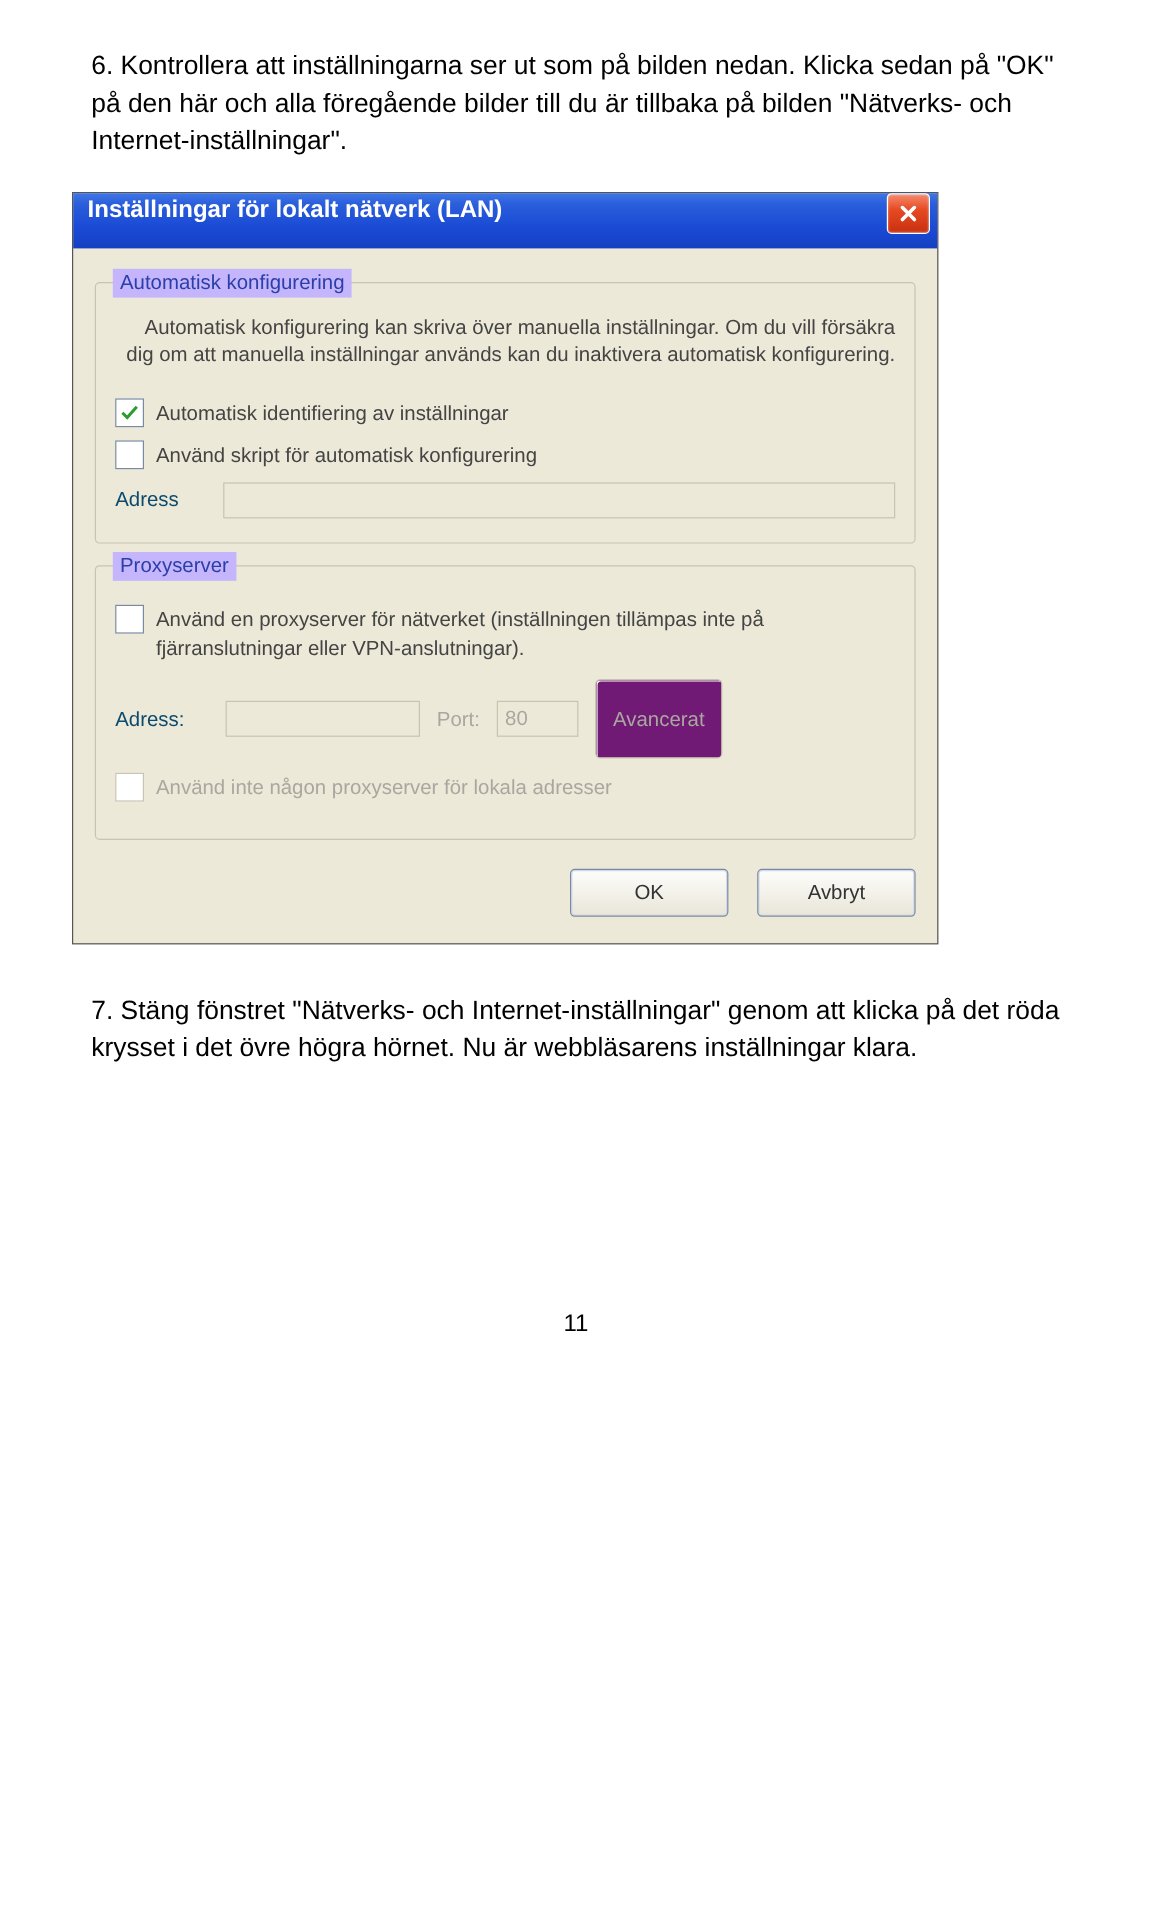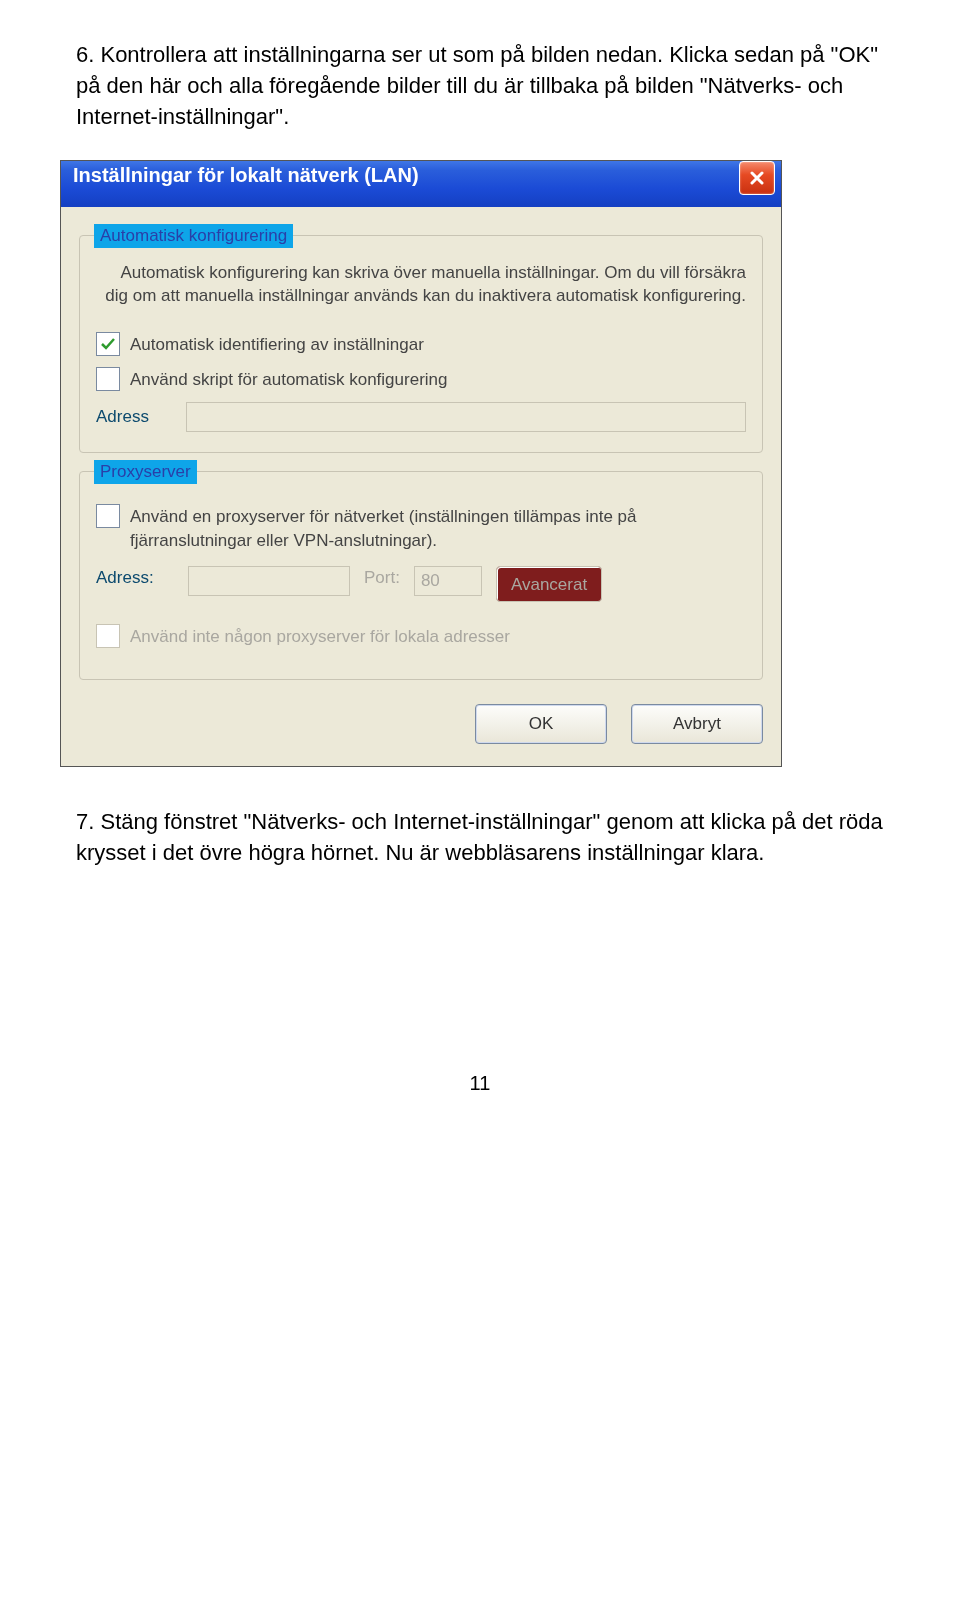--- a/index.html
+++ b/index.html
@@ -58,21 +58,21 @@
     border: 1px solid #c8c4b4;
     border-radius: 4px;
     padding: 22px 16px 20px 16px;
     margin: 14px 0 18px 0;
     background: #ece9d8;
   }
   .group-title {
     position: absolute;
     top: -12px;
     left: 14px;
-    background: #0ea5e9;
+    background: #c4b5fd;
     padding: 0 6px;
     color: #2a3fa8;
     font-size: 17px;
   }
   .group p { margin: 4px 0 24px 0; line-height: 1.35; text-align: right; }
   .cbrow { display: flex; align-items: flex-start; margin: 10px 0; }
   .checkbox {
     width: 22px;
     height: 22px;
     border: 1px solid #7a8aa0;
@@ -89,32 +89,32 @@
   .cbrow .cbtext { margin-top: 1px; }
   .formrow { display: flex; align-items: center; margin-top: 10px; }
   .label-disabled { color: #0c4a6e; width: 90px; }
   .input-dis {
     height: 28px;
     background: #ece9d8;
     border: 1px solid #c8c4b4;
     flex: 1;
   }
   .proxy-grid {
-    display: flex; gap: 14px; margin: 14px 0 22px 0;
+    display: flex; align-items: center; gap: 14px; margin: 14px 0 12px 0;
   }
   .proxy-grid .label-disabled { width: 78px; }
   .proxy-grid .addr { width: 160px; flex: none; }
   .proxy-grid .port-lbl { color: #a9a7a0; }
   .proxy-grid .port { width: 60px; flex: none; text-align: left; padding-left: 6px; color:#a9a7a0; line-height:28px; }
   .btn-flat {
     height: 32px;
-    padding: 1px 14px;
+    padding: 16px 14px;
     border: 1px solid #c8c4b4;
     border-radius: 4px;
-    background: #7f1d1d;
+    background: #701a75;
     color: #a9a7a0;
     box-shadow: 1px 1px 0 #fff inset;
     display: inline-flex; align-items:center;
   }
   .cb-disabled { color:#a9a7a0; }
   .cb-disabled .checkbox { border-color:#c8c4b4; }
   .btn-bar {
     display: flex; justify-content: flex-end; gap: 24px;
     padding: 6px 0 4px 0;
   }

